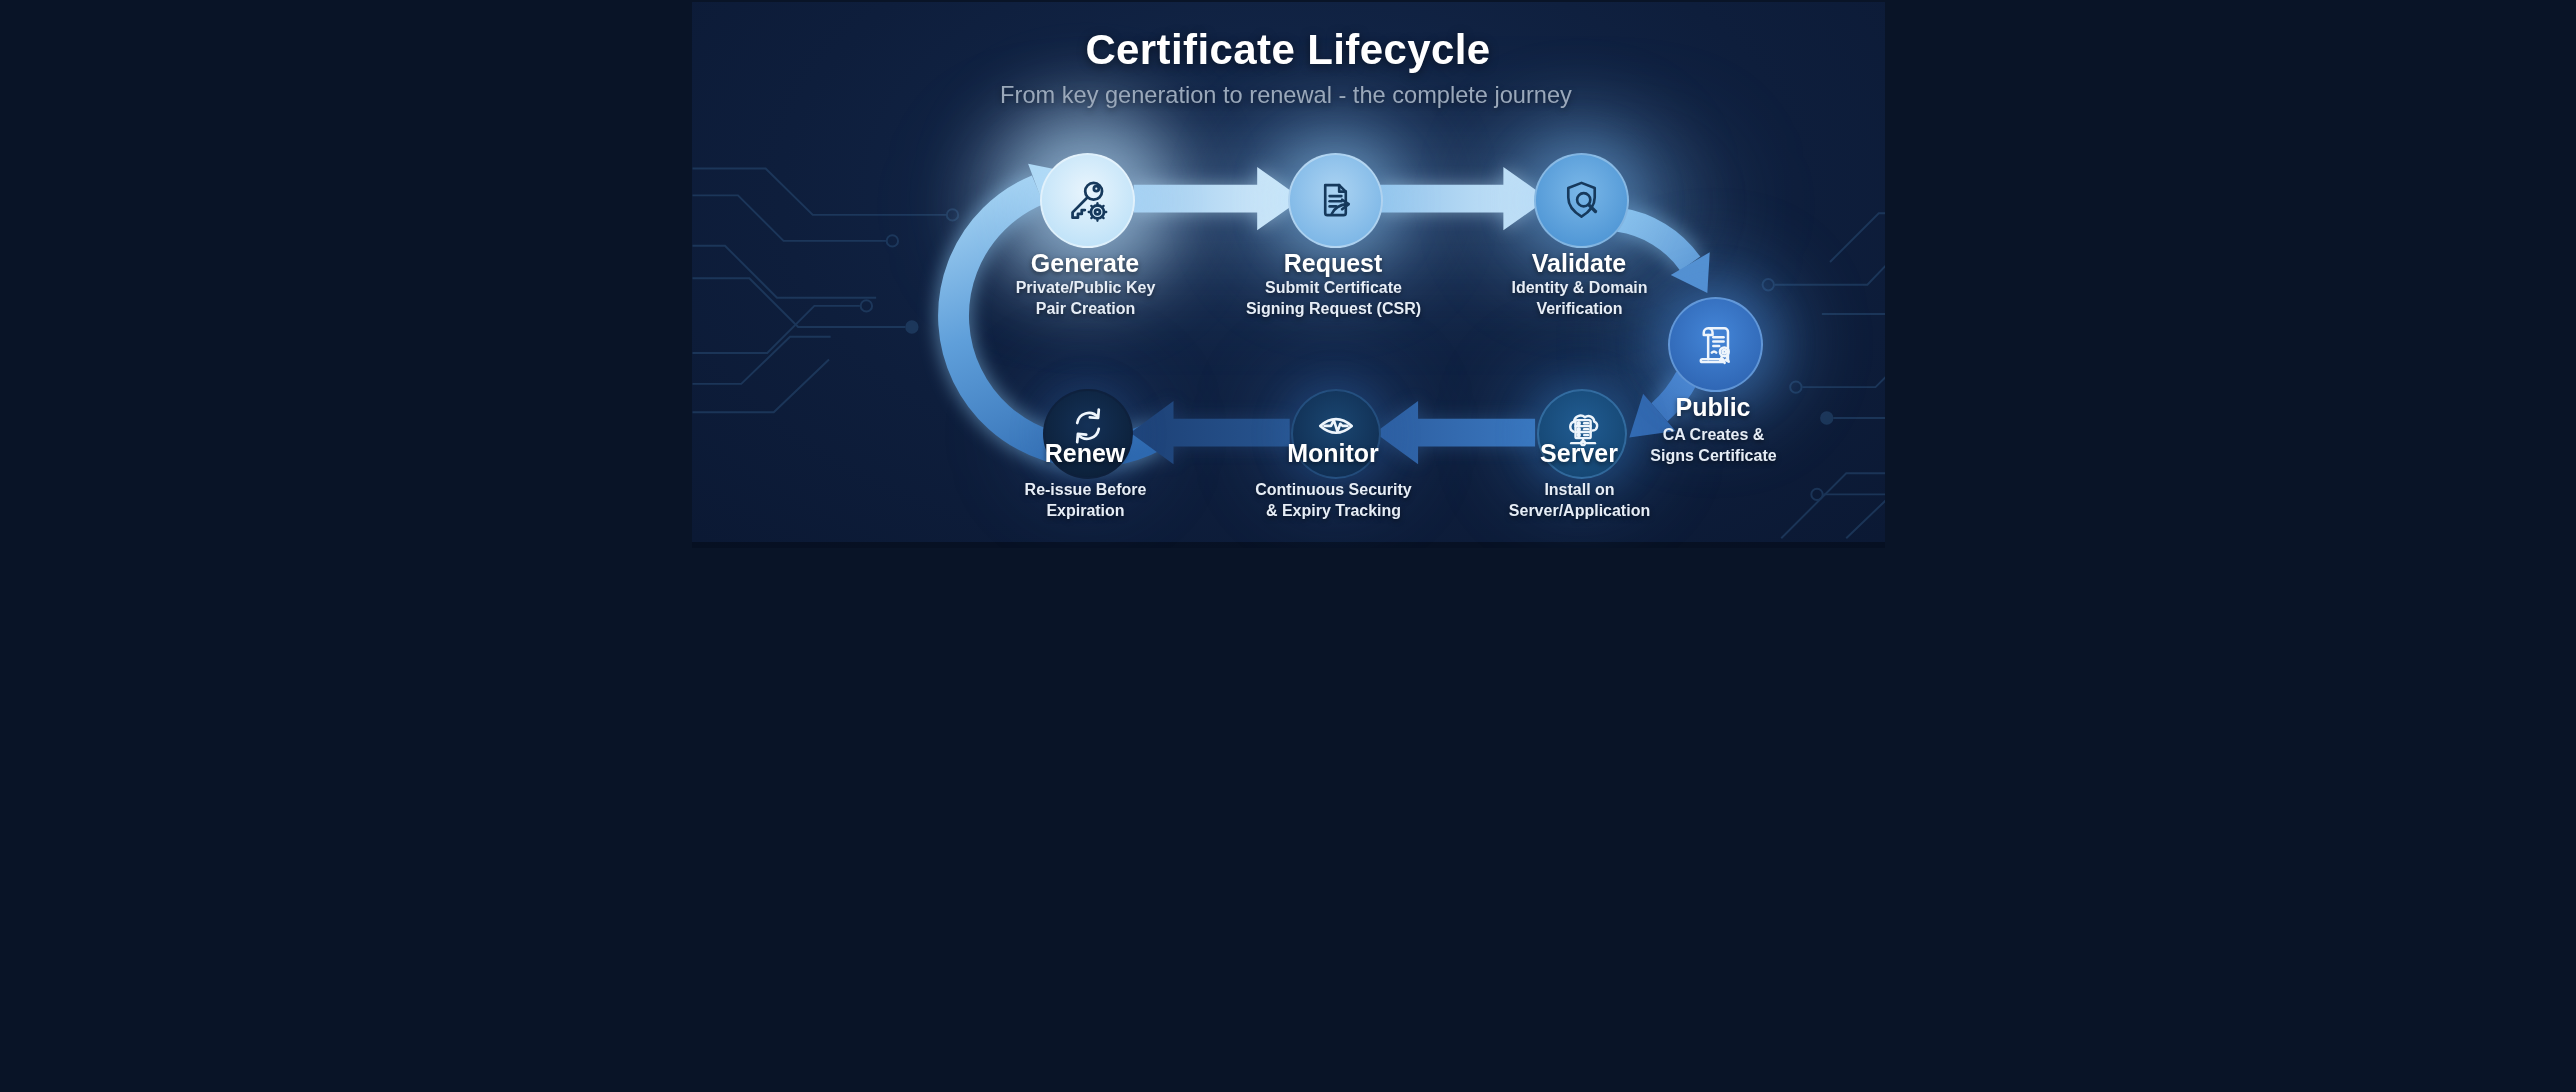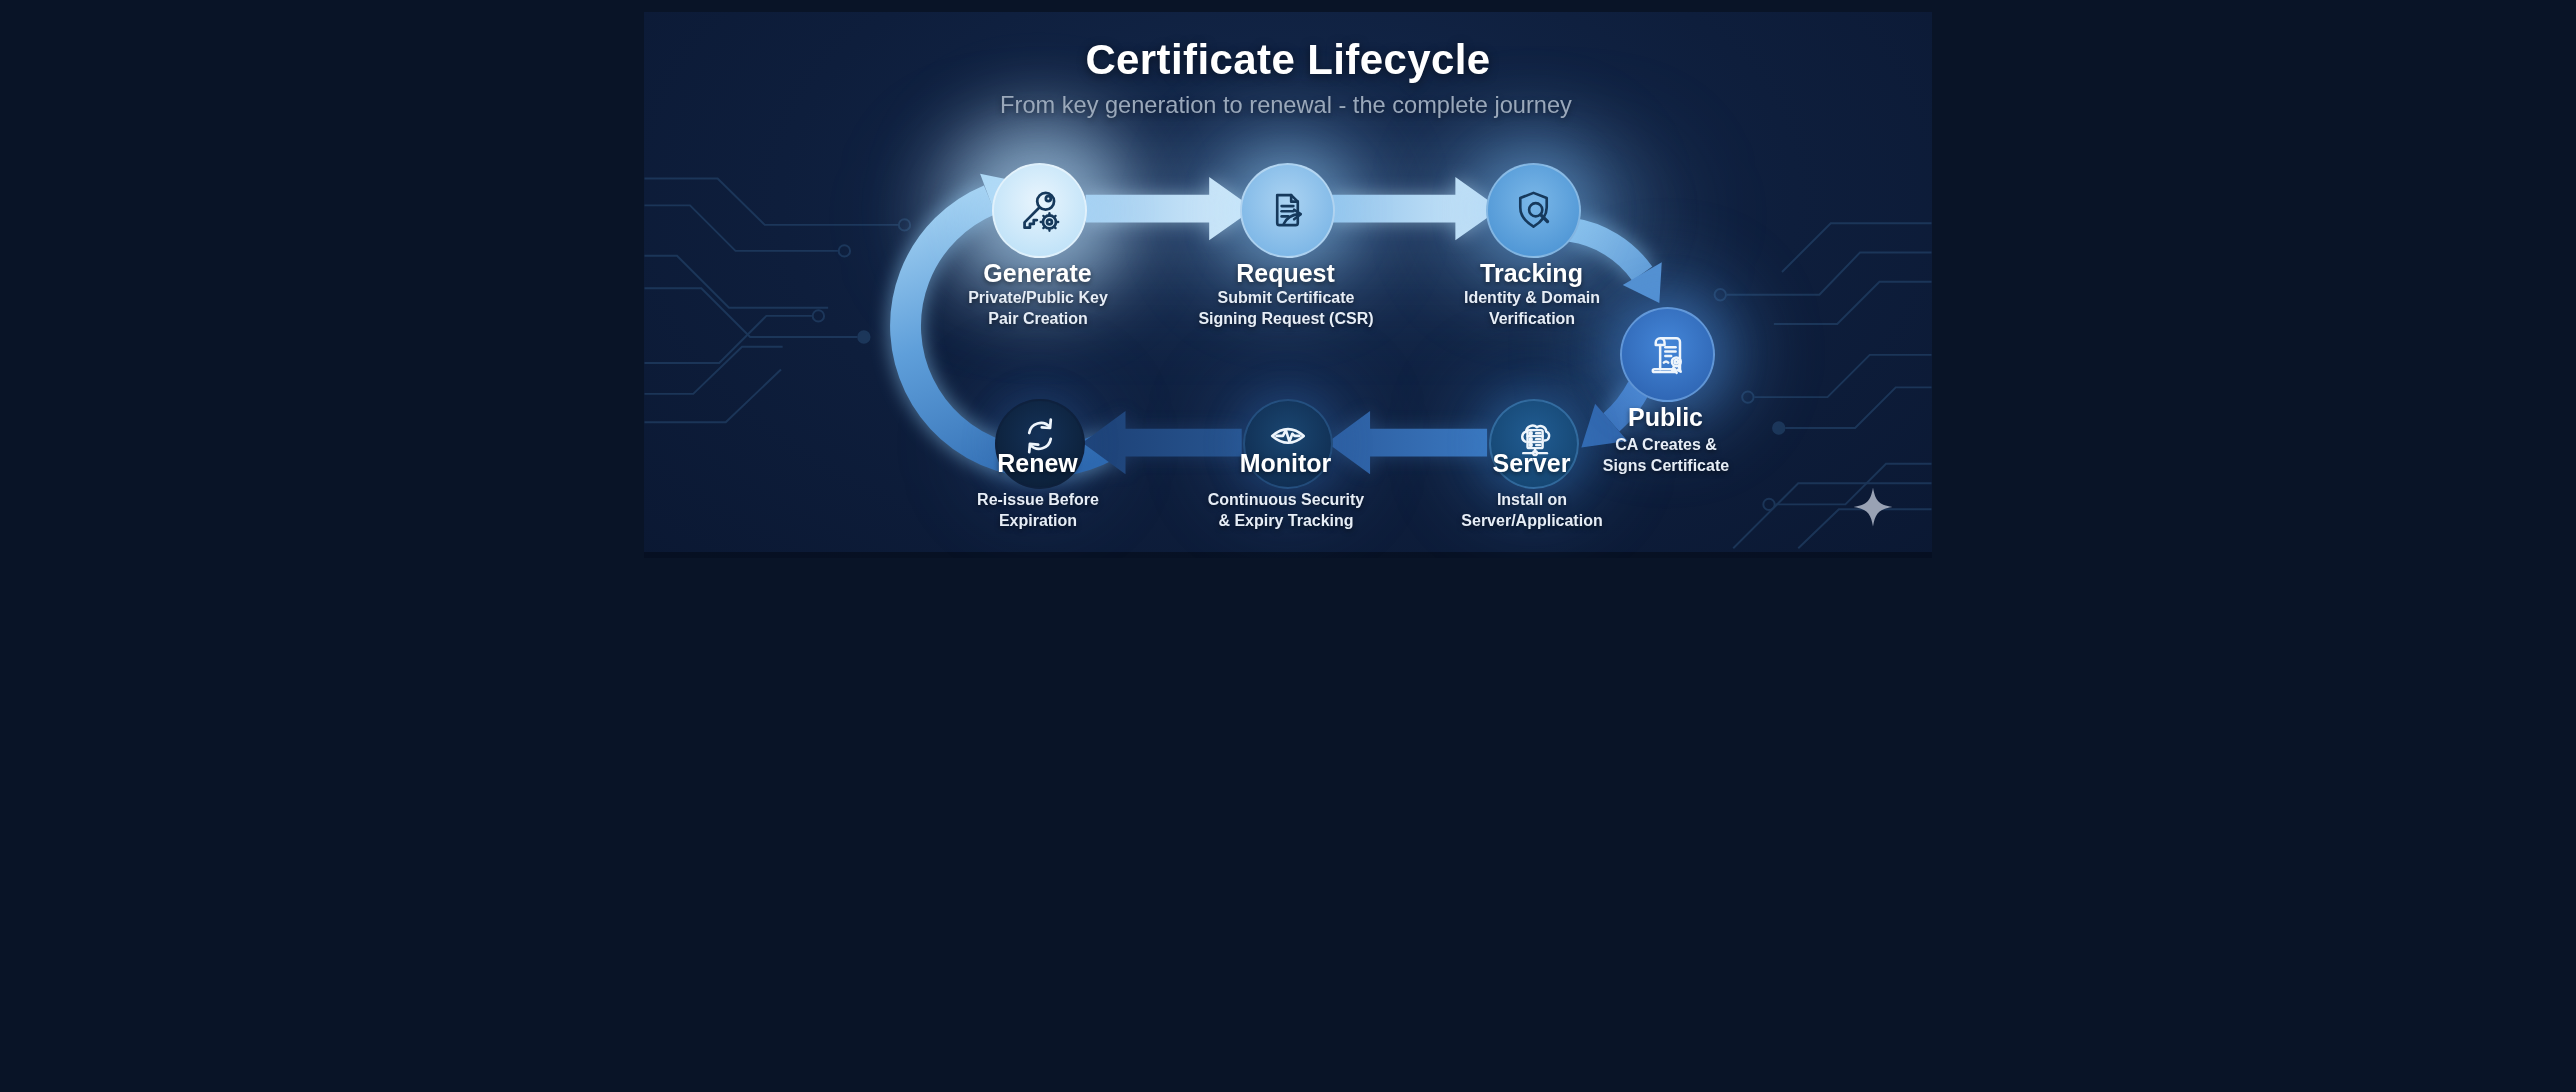--- a/index.html
+++ b/index.html
@@ -1,16 +1,16 @@
 <!DOCTYPE html>
 <html style="font-size:13px"><head>
 <meta charset="utf-8">
 <style>
   html,body{margin:0;padding:0;background:#091427;font-family:"Liberation Sans",sans-serif;}
-  .canvas{position:relative;width:1288px;height:546px;margin:12px auto;overflow:hidden;
+  .canvas{position:relative;width:1193px;height:546px;margin:2px auto;overflow:hidden;
     background:radial-gradient(ellipse 976px 569px at 50% 34%, #14294d 0%, #0e1e3c 52%, #0a1731 100%);}
   .canvas::after{content:"";position:absolute;left:0;right:0;bottom:0;height:5.7px;background:rgba(4,9,20,.55);}
 
   
   .title{position:absolute;top:24.4px;left:0;right:0;text-align:center;font-size:42px;font-weight:800;
     color:#ffffff;letter-spacing:0.4px;text-shadow:0 2.4px 9.8px rgba(0,0,0,.5);z-index:6;}
   .subtitle{position:absolute;top:80px;left:0;right:4px;text-align:center;font-size:23.6px;font-weight:400;
     color:#9aa8ba;text-shadow:0 1.6px 6.5px rgba(0,0,0,.4);z-index:6;}
 
   
@@ -222,21 +222,21 @@
   </div>
 
   <div class="node node-validate dark-ink">
     <div class="circle" style="background: radial-gradient(circle at 50% 40%, rgb(122, 183, 232) 0%, rgb(79, 150, 213) 80%);">
       <svg class="icon" width="47" height="47" viewBox="0 0 64 64" fill="none" stroke="currentColor" stroke-width="3.6" stroke-linecap="round" stroke-linejoin="round">
         <path d="M32 8 L50 15 v13 c0 12 -8 20 -18 26 c-10 -6 -18 -14 -18 -26 V15 Z"></path>
         <circle cx="35" cy="31" r="9"></circle>
         <line x1="42" y1="38" x2="51" y2="47" stroke-width="4.6"></line>
       </svg>
     </div>
-    <div class="node-label">Tracking</div>
+    <div class="node-label">Validate</div>
     <div class="node-desc">Identity &amp; Domain
 Verification</div>
   </div>
 
   <div class="node node-issue light-ink">
     <div class="circle" style="background: radial-gradient(circle at 50% 40%, rgb(68, 134, 216) 0%, rgb(47, 102, 180) 80%);">
       <svg class="icon" width="47" height="47" viewBox="0 0 64 64" fill="none" stroke="currentColor" stroke-width="3.4" stroke-linecap="round" stroke-linejoin="round">
         <path d="M22 10 a6 6 0 0 0 -6 6 v3 h12 v-3 a6 6 0 0 0 -6 -6 h22 a5 5 0 0 1 5 5 v37"></path>
         <path d="M22 52 V19"></path>
         <path d="M14 52 h28 v4 H14 a2 2 0 0 1 0 -4"></path>

